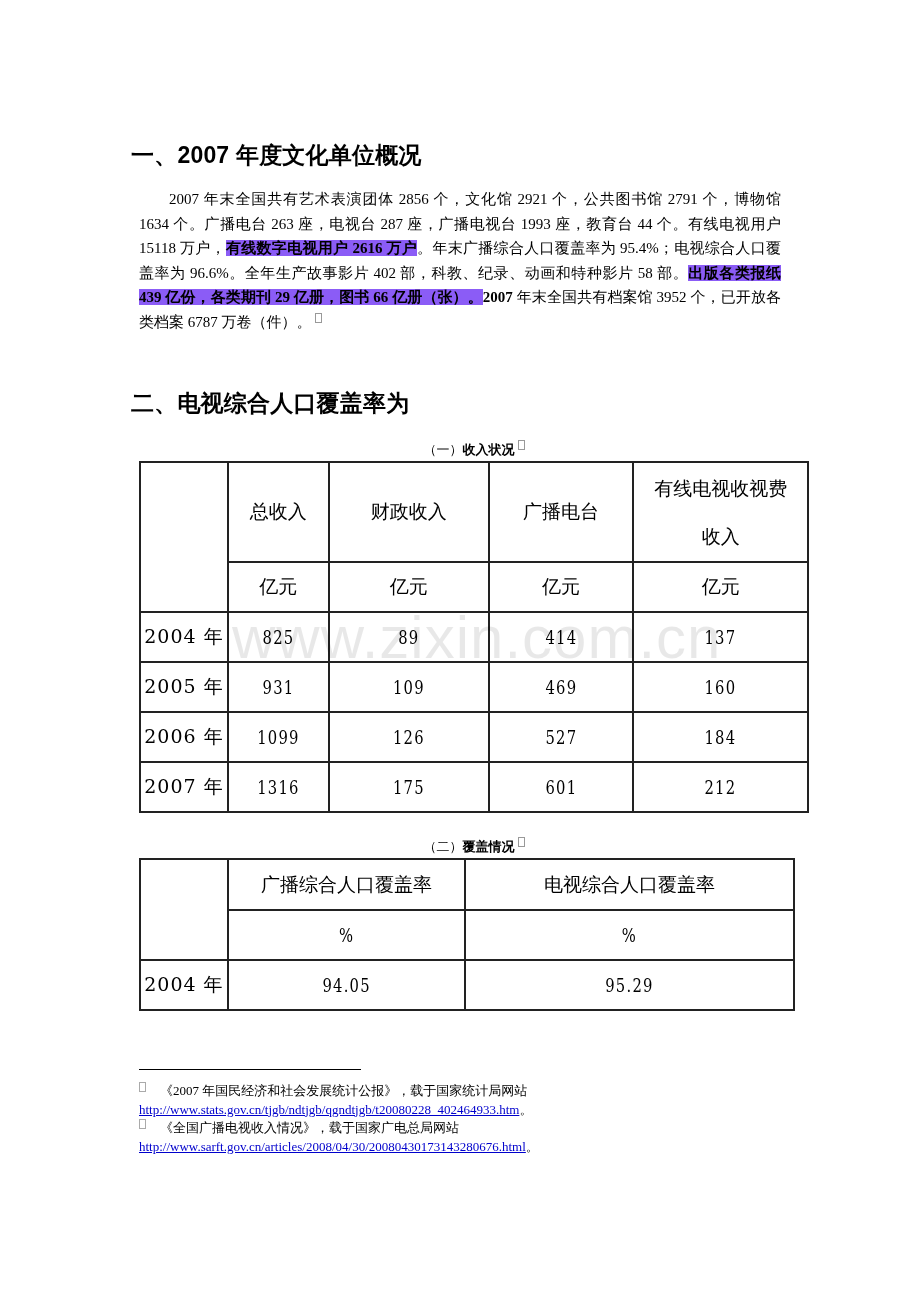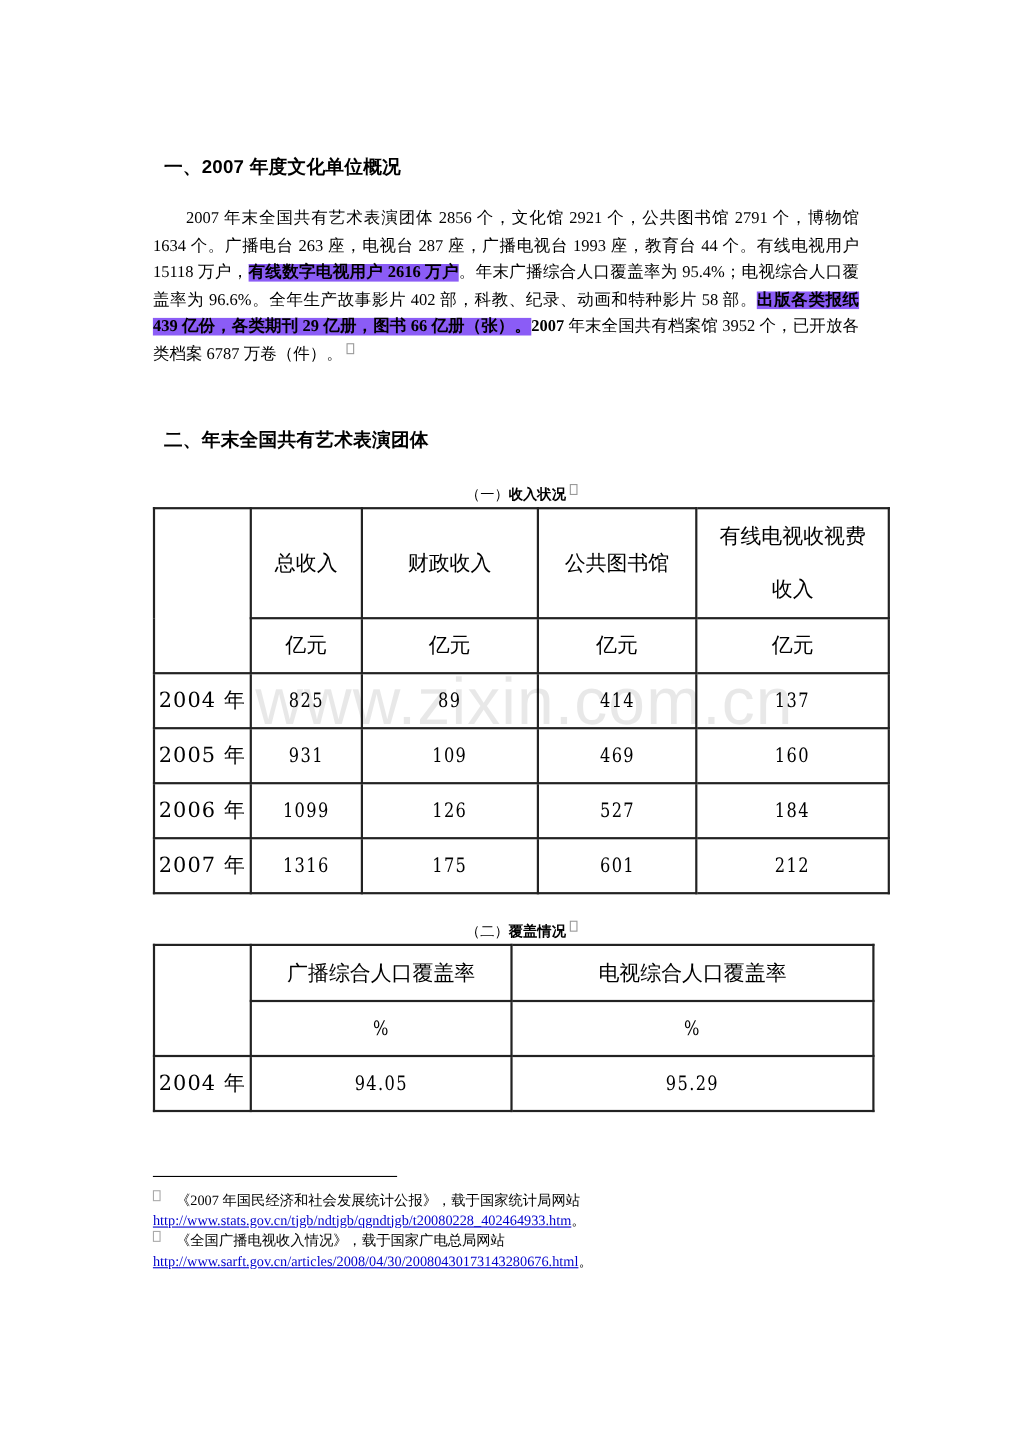--- a/index.html
+++ b/index.html
@@ -1,23 +1,23 @@
 <!DOCTYPE html>
 <html><head>
   <meta charset="utf-8">
   <style>
     html, body { margin: 0; padding: 0; background: #ffffff; }
     body {
       width: 920px; height: 1302px; position: relative; overflow: hidden;
       font-family: "Liberation Serif", "DejaVu Serif", serif; color: #000;
     }
     .h1 {
-      position: absolute; left: 149px; top: 140px;
+      position: absolute; left: 131px; top: 140px;
       font-family: "Liberation Sans", "DejaVu Sans", sans-serif;
-      font-weight: bold; font-size: 17px; letter-spacing: 0.2px;
+      font-weight: bold; font-size: 23px; letter-spacing: 0.2px;
     }
     .h2 { top: 388px; }
     .para {
       position: absolute; left: 139px; top: 187px; width: 642px;
       font-size: 15px; line-height: 24.5px; text-align: justify;
       text-indent: 30px;
     }
     .hl { background: #8b5cf6; font-weight: bold; }
     .note-mark { display: inline-block; width: 5px; height: 8px; border: 1px solid #999; margin-left: 3px; vertical-align: 4px; }
     .caption {
@@ -53,38 +53,38 @@
     .footnotes .mark { display: inline-block; width: 5px; height: 8px; border: 1px solid #aaa; margin-right: 10px; vertical-align: 3px; }
     .footnotes a { color: #0000cc; text-decoration: underline; }
   </style>
 </head>
 <body>
 
 <div class="h1">一、2007 年度文化单位概况</div>
 
 <div class="para"><span>2007 年末全国共有艺术表演团体 2856 个，文化馆 2921 个，公共图书馆 2791 个，博物馆 1634 个。广播电台 263 座，电视台 287 座，广播电视台 1993 座，教育台 44 个。有线电视用户 15118 万户，</span><span class="hl">有线数字电视用户 2616 万户</span><span>。年末广播综合人口覆盖率为 95.4%；电视综合人口覆盖率为 96.6%。全年生产故事影片 402 部，科教、纪录、动画和特种影片 58 部。</span><span class="hl">出版各类报纸 439 亿份，各类期刊 29 亿册，图书 66 亿册（张）。</span><b>2007</b><span> 年末全国共有档案馆 3952 个，已开放各类档案 6787 万卷（件）。</span><span class="note-mark"></span></div>
 
-<div class="h1 h2">二、年末全国共有艺术表演团体</div>
+<div class="h1 h2">二、电视综合人口覆盖率为</div>
 
 <div class="caption" style="top:440px;"><span>（一）</span><span class="bold">收入状况</span><span class="note-mark"></span></div>
 
 <table class="grid" style="top:461px; width:670px;">
   <colgroup>
       <col style="width:88px">
       <col style="width:101px">
       <col style="width:160px">
       <col style="width:145px">
       <col style="width:175px">
     </colgroup>
   <tbody>
       <tr style="height:100px;">
     <td rowspan="2"></td>
     <td>总收入</td>
     <td>财政收入</td>
-    <td>公共图书馆</td>
+    <td>广播电台</td>
     <td style="line-height:48px;"><span>有线电视收视费</span><br><span>收入</span></td>
   </tr>
   <tr style="height:50px;">
     <td class="unit">亿元</td>
     <td class="unit">亿元</td>
     <td class="unit">亿元</td>
     <td class="unit">亿元</td>
   </tr>
   <tr style="height:50px;">
     <td class="year">2004 年</td>

